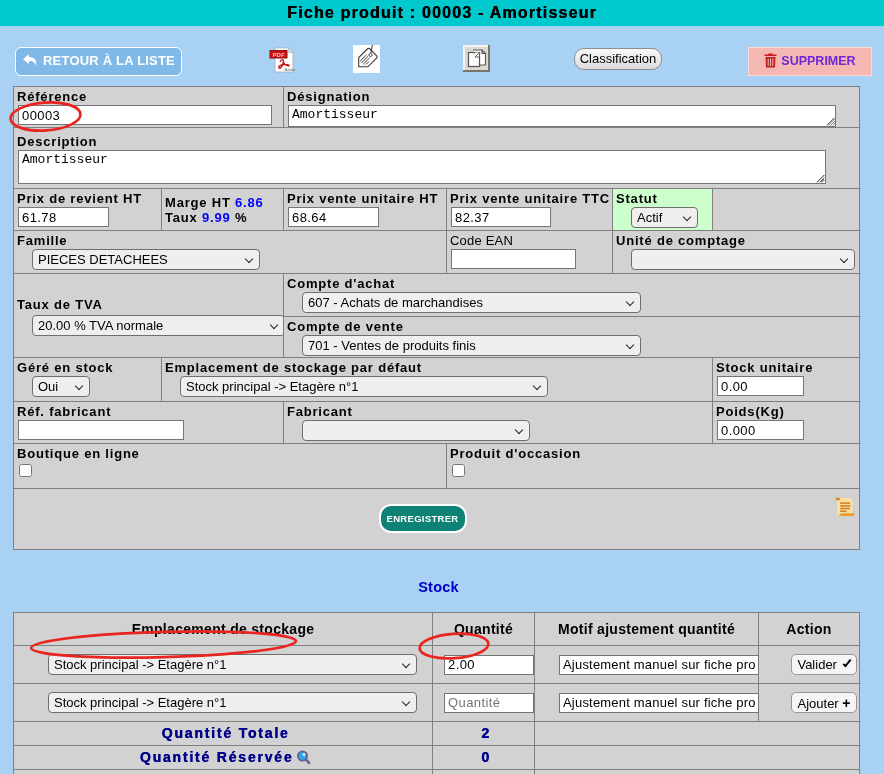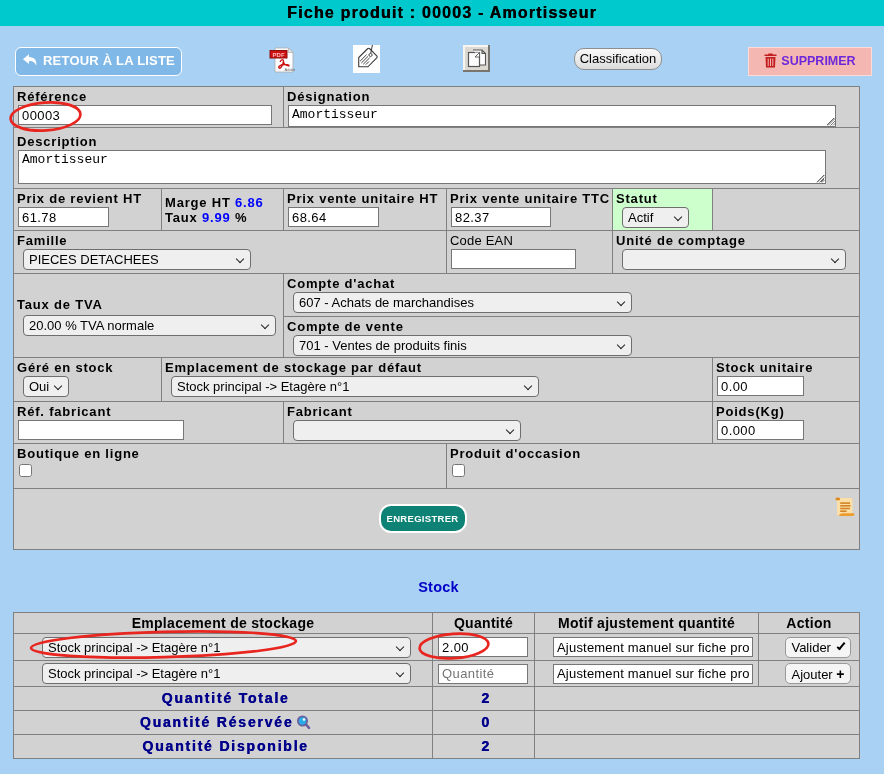--- a/index.html
+++ b/index.html
@@ -11,28 +11,28 @@
 
 .btn-retour { left:15px; top:47px; width:167px; height:29px; background:#80B9E7; border:1.5px solid #fff; border-radius:6px; color:#fff; font-weight:bold; font-size:13px; letter-spacing:0.2px; text-align:center; line-height:26px; }
 .btn-suppr { left:748px; top:47px; width:124px; height:29px; background:#F5B7B1; border:1.5px solid #FBDCD8; border-radius:0; color:#6d28d9; font-weight:bold; font-size:12.5px; text-align:center; line-height:26px; }
 .btn-classif { left:574px; top:48px; width:88px; height:22px; background:linear-gradient(#F9F9F9,#DCDCDC); border:1px solid #8E8E8E; border-radius:10px; color:#000; font-size:13px; text-align:center; line-height:20px; }
 
 table.main { border-collapse:collapse; table-layout:fixed; }
 table.main td { border:1px solid #808080; background:#D2D2D2; padding:2px 3px 0; vertical-align:top; font-size:13px; overflow:hidden; }
 .lbl { font-weight:bold; font-size:13px; color:#000; letter-spacing:0.8px; line-height:16px; white-space:nowrap; }
 input.ti { border:1px solid #767676; height:20px; font-family:"Liberation Sans",sans-serif; font-size:13px; letter-spacing:0.4px; padding:0 3px; background:#fff; display:block; margin-left:1px; }
 textarea.ta { border:1px solid #767676; font-family:"Liberation Mono",monospace; font-size:13px; padding:1px 3px; background:#fff; display:block; margin-left:1px; resize:both; overflow:hidden; }
-.sw { position:relative; display:block; margin-left:6px; }
+.sw { position:relative; display:block; margin-left:15px; }
 .sw::after { content:""; position:absolute; right:8px; top:7px; width:5px; height:5px; border-right:1.7px solid #222; border-bottom:1.7px solid #222; transform:rotate(45deg); pointer-events:none; }
 .sw select { width:100%; height:21px; appearance:none; -webkit-appearance:none; background:#EFEFEF; border:1px solid #6E6E6E; border-radius:4px; font-family:"Liberation Sans",sans-serif; font-size:13px; padding:0 5px; color:#000; }
 input.cb { width:13px; height:13px; margin:2px 0 0 2px; display:block; }
 .blue { color:#0000FF; }
 
 table.stock { border-collapse:collapse; table-layout:fixed; }
-table.stock td, table.stock th { border:1px solid #808080; background:#D2D2D2; font-size:13px; padding:2px; vertical-align:middle; }
+table.stock td, table.stock th { border:1px solid #808080; background:#D2D2D2; font-size:13px; padding:8px; vertical-align:middle; }
 table.stock th { font-weight:bold; font-size:14px; letter-spacing:0.3px; height:18px; }
 .navy { color:#00008B; font-weight:bold; font-size:14px; letter-spacing:1.8px; text-shadow:0.5px 0 currentColor; }
 td.tot { vertical-align:top !important; padding:0 0 0 5px !important; text-align:center; }
 td.tot .navy { display:inline-block; line-height:14px; margin-top:3.5px; }
 .stitle { color:#0000C8; font-weight:bold; font-size:14.5px; letter-spacing:0.2px; }
 button.def { font-family:"Liberation Sans",sans-serif; font-size:13px; height:21px; border-radius:5px; border:1px solid #999; background:#F5F5F5; color:#000; }
 .btn-enr { background:#0F8276; color:#fff; border:2px solid #fff; border-radius:12px; font-family:"Liberation Sans",sans-serif; font-weight:bold; font-size:9.5px; letter-spacing:0.3px; height:29px; width:88px; }
 .chk { display:inline-block; width:4px; height:9px; border-right:2px solid #000; border-bottom:2px solid #000; transform:rotate(40deg); margin:0 2px 2px 4px; }
 </style>
 </head>
@@ -160,21 +160,21 @@
 </tr>
 <tr style="height:41px">
   <td colspan="4">
           <div class="lbl">Compte de vente</div>
           <span class="sw" style="width:339px"><select><option>701 - Ventes de produits finis</option></select></span>
         </td>
 </tr>
 <tr style="height:44px">
   <td>
           <div class="lbl">Géré en stock</div>
-          <span class="sw" style="width:46px"><select><option>Oui</option></select></span>
+          <span class="sw" style="width:58px"><select><option>Oui</option></select></span>
         </td>
   <td colspan="4">
           <div class="lbl">Emplacement de stockage par défaut</div>
           <span class="sw" style="width:368px"><select><option>Stock principal -&gt; Etagère n°1</option></select></span>
         </td>
   <td>
           <div class="lbl">Stock unitaire</div>
           <input class="ti" style="width: 87px;" value="0.00">
         </td>
 </tr>

